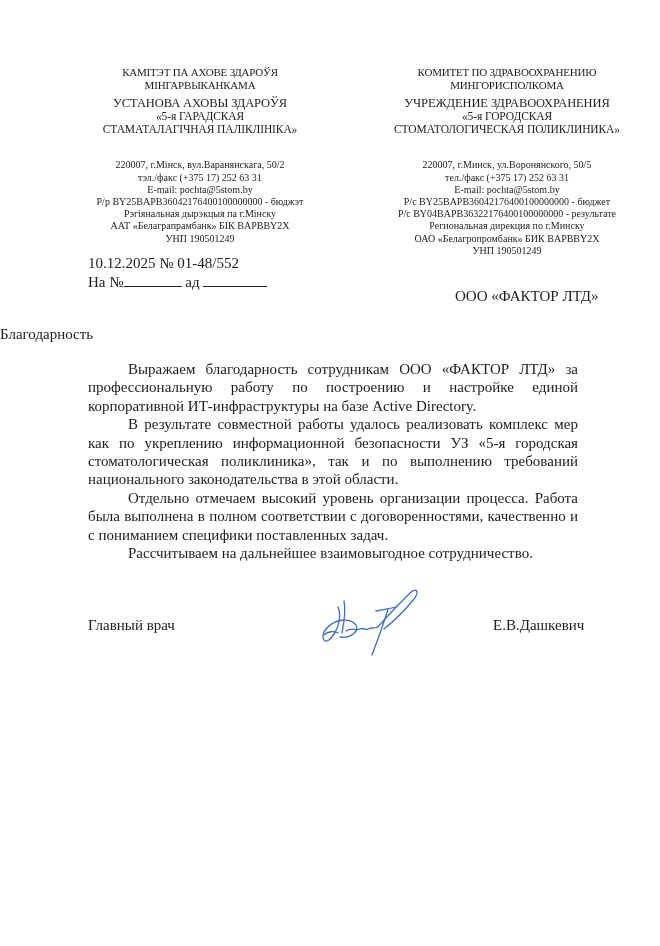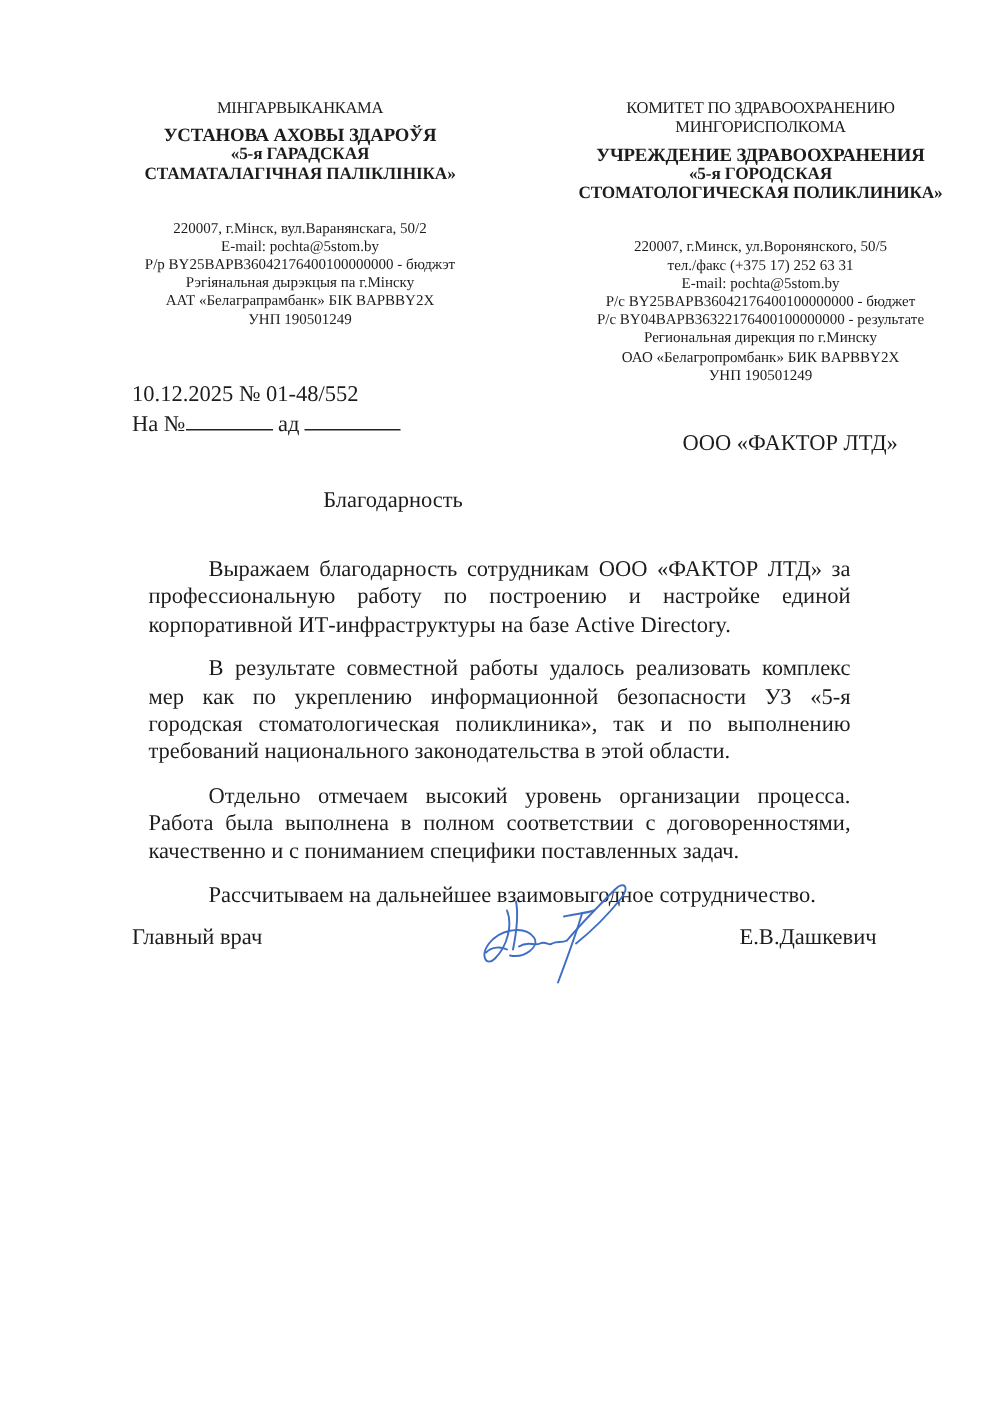--- a/index.html
+++ b/index.html
@@ -2,48 +2,50 @@
 <html><head>
 <meta charset="utf-8">
 <style>
   html, body { margin: 0; padding: 0; background: #ffffff; }
   body { width: 660px; height: 946px; position: relative; overflow: hidden;
          font-family: "Liberation Serif", "DejaVu Serif", serif; color: #1c1c1c; }
   .letterhead { position: absolute; text-align: center; line-height: 1.17; }
   .lh-left { left: 80px; top: 66px; width: 240px; }
   .lh-right { left: 372px; top: 66px; width: 270px; }
   .lh-ministry { font-size: 11px; letter-spacing: -0.2px; }
-  .lh-org { font-size: 12.5px; font-weight: bold; margin-top: 4px; line-height: 1.12; letter-spacing: -0.1px; text-align: center; }
+  .lh-org { font-size: 12.5px; font-weight: normal; margin-top: 4px; line-height: 1.12; letter-spacing: -0.1px; text-align: center; }
   .lh-org .sm { font-size: 11.5px; }
   .lh-details { font-size: 10px; margin-top: 24px; line-height: 1.22; white-space: nowrap; }
   .ref { position: absolute; left: 88px; top: 254px; font-size: 15px; line-height: 19px; }
   .ref .blank { display: inline-block; border-bottom: 1px solid #222; height: 13px; vertical-align: baseline; }
   .recipient { position: absolute; left: 455px; top: 288px; font-size: 15px; }
-  .doc-title { position: absolute; left: 0; width: 524px; top: 326px; text-align: center; font-size: 15px; }
+  .doc-title { position: absolute; left: 0; width: 524px; top: 326px; text-align: left; font-size: 15px; }
   .body-text { position: absolute; left: 88px; top: 360px; width: 490px; font-size: 15px; line-height: 18.4px; text-align: justify; }
-  .body-text p { margin: 11px; text-indent: 40px; }
+  .body-text p { margin: 0; text-indent: 40px; }
   .sig-row { position: absolute; left: 88px; top: 609px; width: 500px; height: 60px; font-size: 15px; }
   .sig-position { position: absolute; left: 0; top: 8px; }
   .sig-name { position: absolute; left: 405px; top: 8px; }
   .signature { position: absolute; left: 228px; top: -22px; width: 110px; height: 72px; }
 </style>
 </head>
 <body>
 
 <div class="letterhead lh-left">
   <div class="lh-ministry">
+    <div>КАМІТЭТ ПА АХОВЕ ЗДАРОЎЯ</div>
     <div>МІНГАРВЫКАНКАМА</div>
   </div>
   <div class="lh-org">
     <div>УСТАНОВА АХОВЫ ЗДАРОЎЯ</div>
     <div class="sm">«5-я ГАРАДСКАЯ</div>
     <div class="sm">СТАМАТАЛАГІЧНАЯ ПАЛІКЛІНІКА»</div>
   </div>
   <div class="lh-details">
     <div>220007, г.Мінск, вул.Варанянскага, 50/2</div>
+    <div>тэл./факс (+375 17) 252 63 31</div>
     <div>E-mail: pochta@5stom.by</div>
     <div>Р/р BY25BAPB36042176400100000000 - бюджэт</div>
     <div>Рэгіянальная дырэкцыя па г.Мінску</div>
     <div>ААТ «Белаграпрамбанк»  БІК BAPBBY2X</div>
     <div>УНП 190501249</div>
   </div>
 </div>
 
 <div class="letterhead lh-right">
   <div class="lh-ministry">

